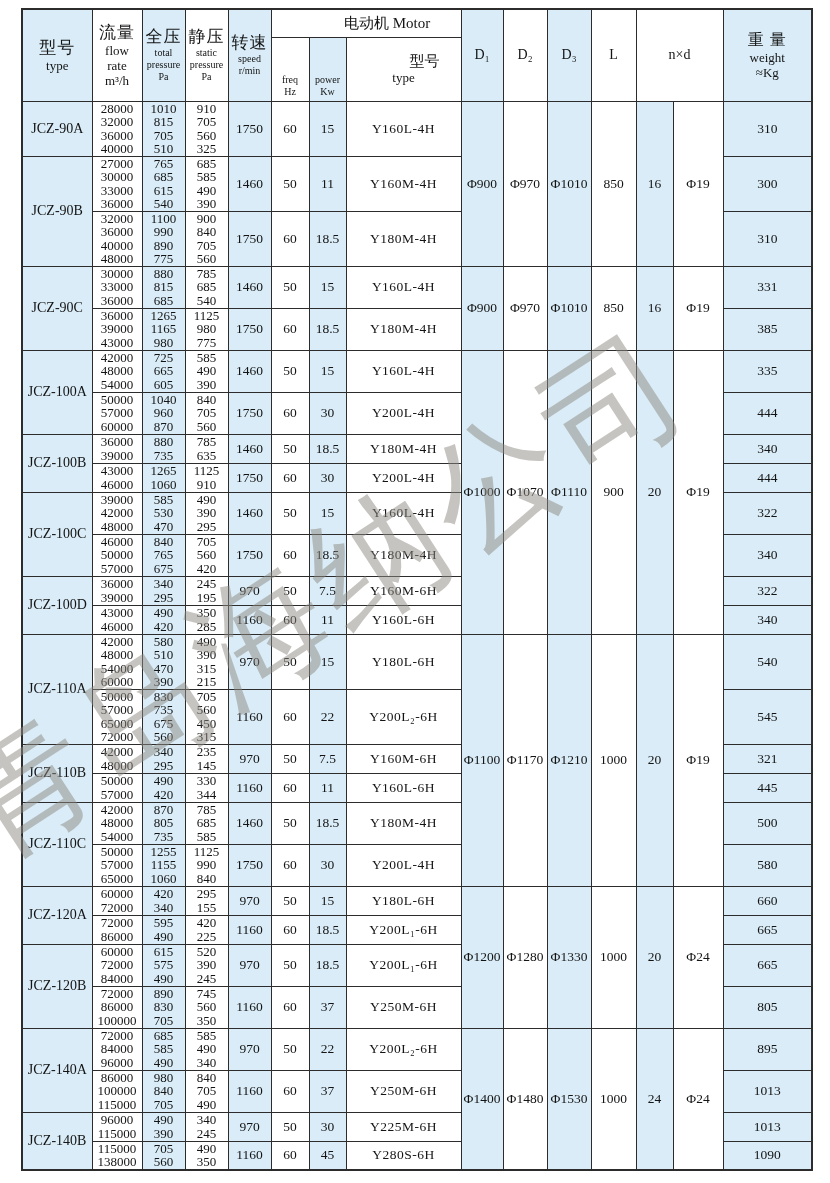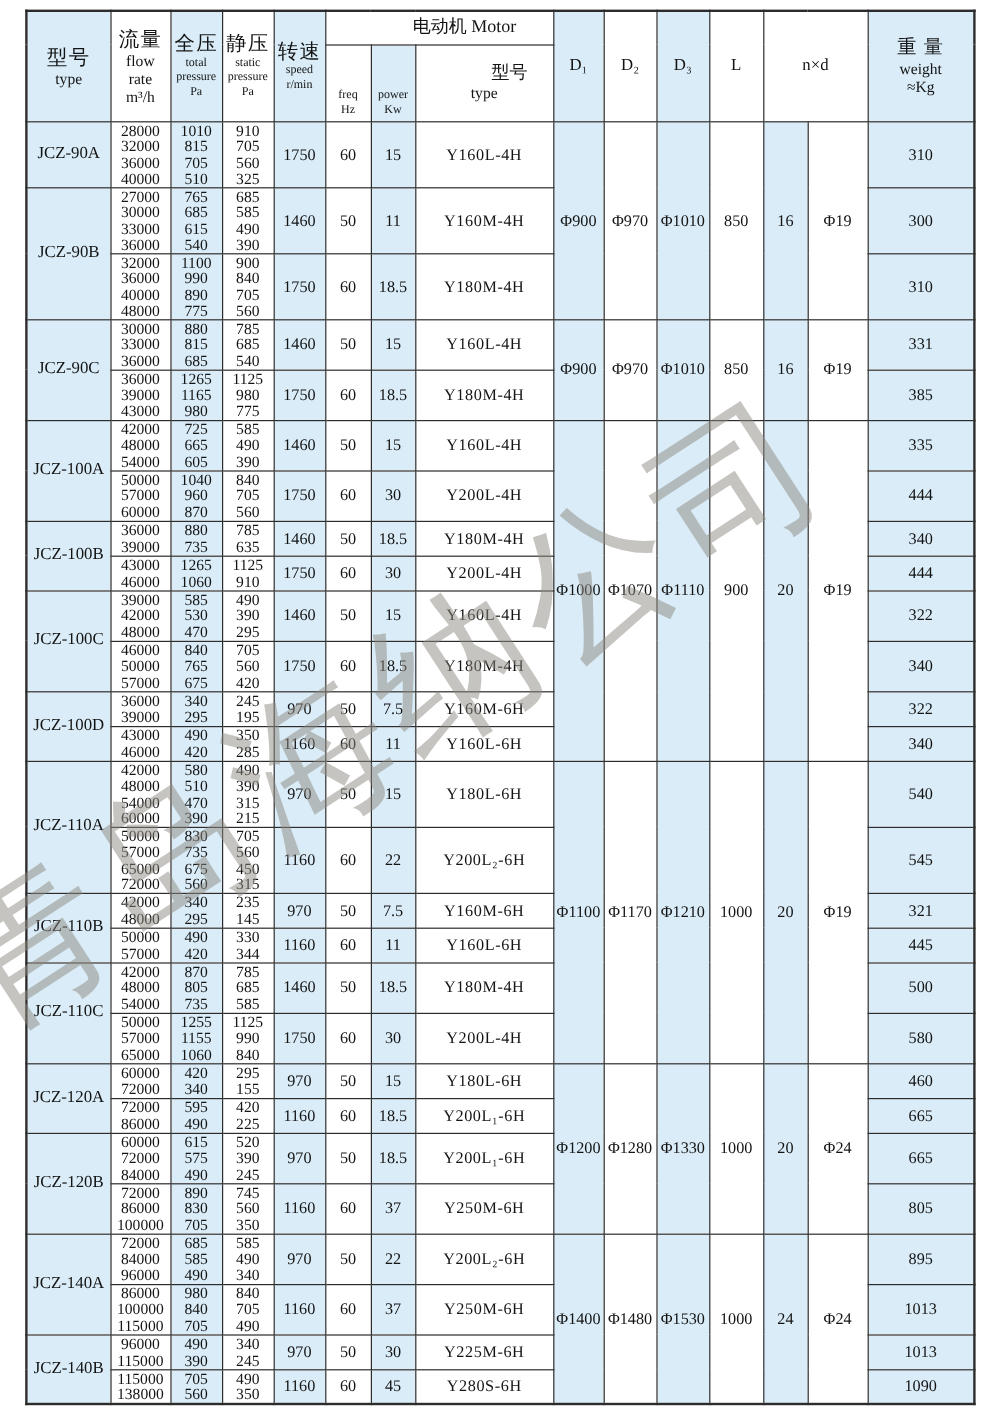--- a/index.html
+++ b/index.html
@@ -586,21 +586,21 @@
         <td class="data blue">970</td>
         <td class="data">50</td>
         <td class="data blue">15</td>
         <td class="data motor">Y180L-6H</td>
         <td class="data blue" rowspan="4">Φ1200</td>
         <td class="data" rowspan="4">Φ1280</td>
         <td class="data blue" rowspan="4">Φ1330</td>
         <td class="data" rowspan="4">1000</td>
         <td class="data blue" rowspan="4">20</td>
         <td class="data" rowspan="4">Φ24</td>
-        <td class="data blue">460</td>
+        <td class="data blue">660</td>
       </tr>
       <tr style="height: 29px;">
         <td class="">
           <div class="ln">72000</div>
           <div class="ln">86000</div>
         </td>
         <td class="blue">
           <div class="ln">595</div>
           <div class="ln">490</div>
         </td>

